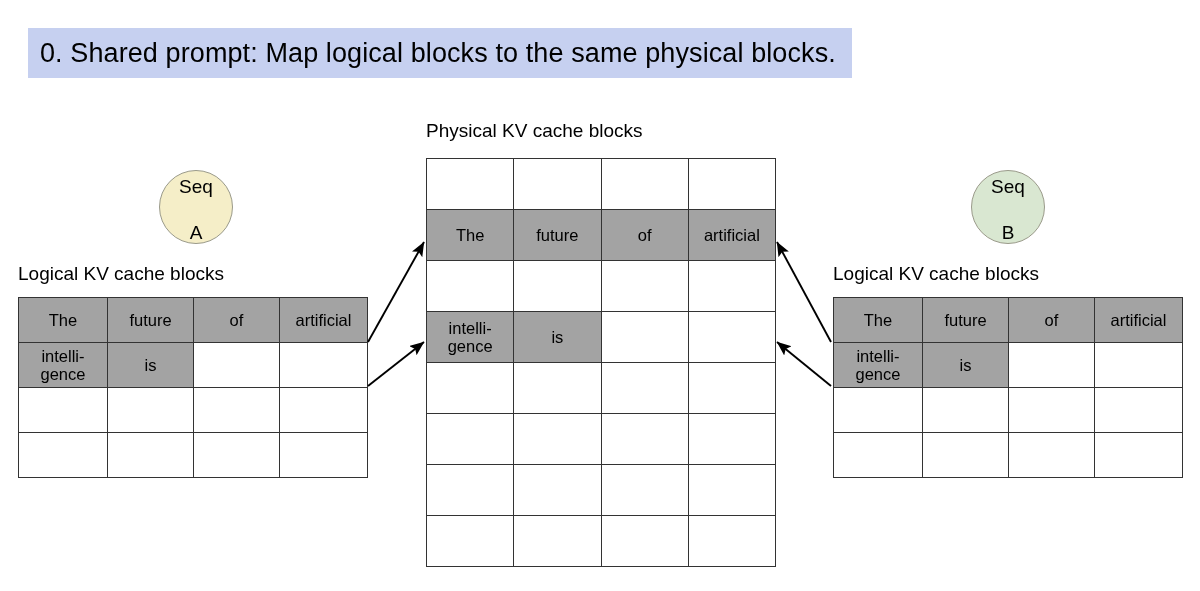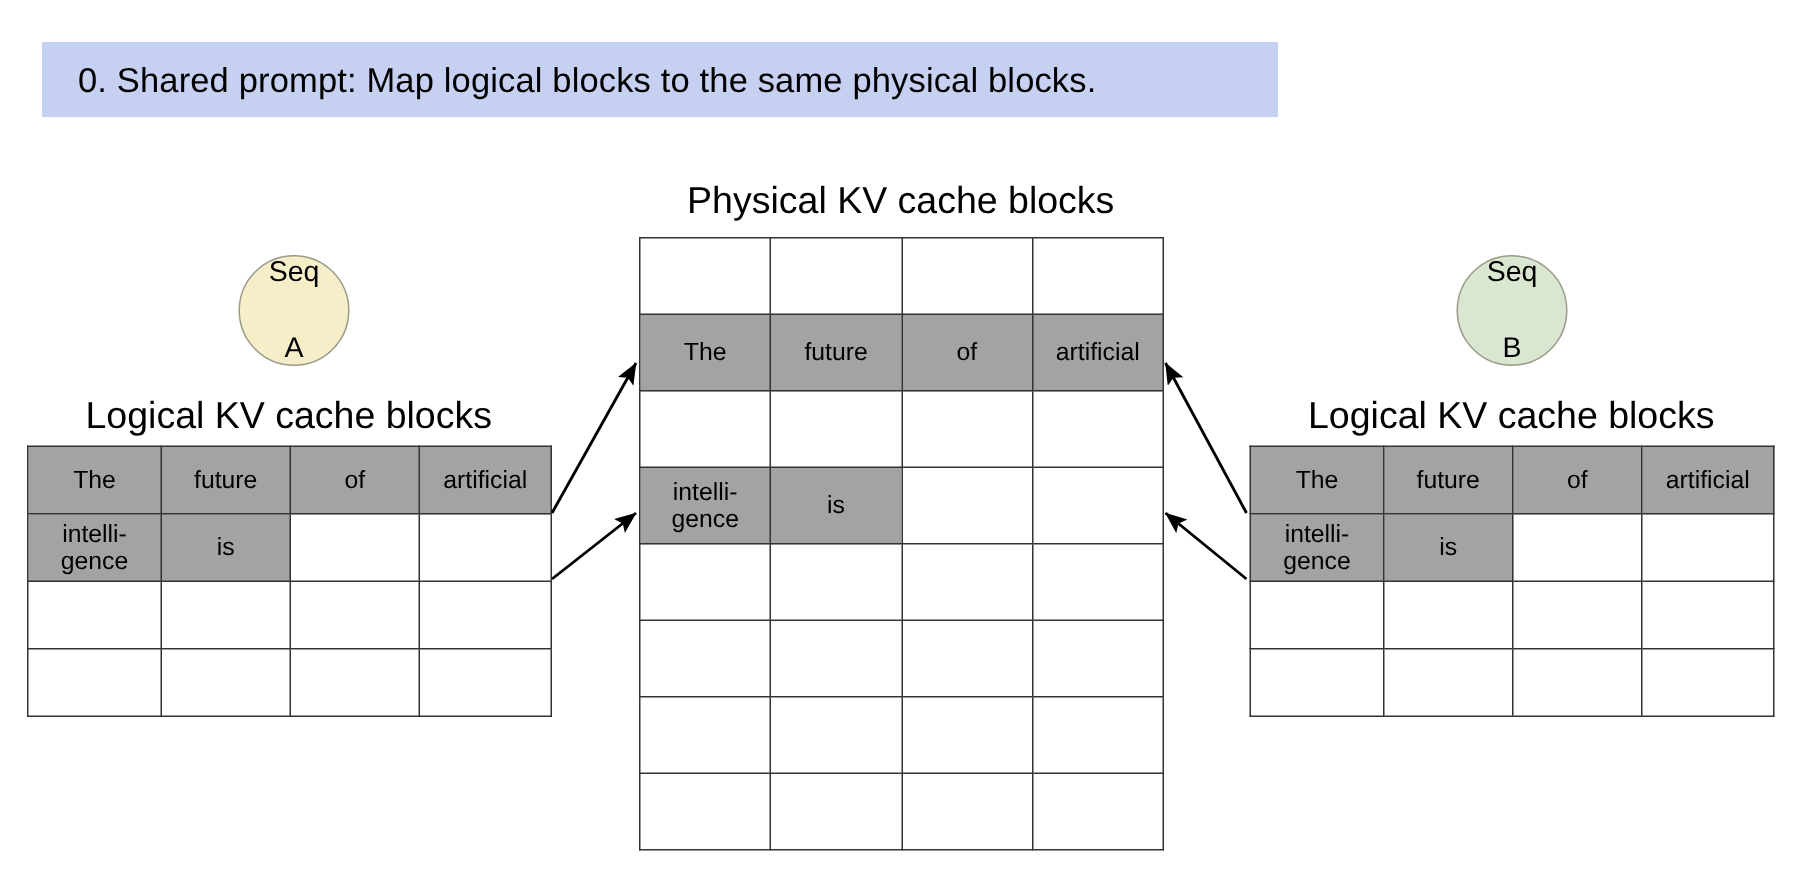--- a/index.html
+++ b/index.html
@@ -13,26 +13,26 @@
   }
   #stage{position:absolute;inset:0;width:1200px;height:591px;}
 
   
   .banner{
     position:absolute;left:28px;top:28px;width:824px;height:50px;
     background:#c6d0f0;
     display:flex;align-items:center;
   }
   .banner-text{
-    font-size:23px;color:#000;padding-left:24px;letter-spacing:.1px;white-space:nowrap;
+    font-size:27px;color:#000;padding-left:12px;letter-spacing:.1px;white-space:nowrap;
   }
 
   
   .caption{
-    position:absolute;font-size:25px;color:#000;white-space:nowrap;text-align:center;
+    position:absolute;font-size:19px;color:#000;white-space:nowrap;text-align:left;
   }
 
   
   .grid{position:absolute;border-collapse:collapse;table-layout:fixed;}
   .grid td{
     border:1.6px solid #333333;
     text-align:center;vertical-align:middle;
     font-size:16.5px;line-height:1.12;
     color:#000;padding:0;
     background:#ffffff;
@@ -49,22 +49,22 @@
 
   
   .physical{width:349px;}
   .physical td{height:50px;}
   .physical col{width:87.25px;}
 
   
   .seq{
     position:absolute;width:72px;height:72px;border-radius:50%;
     border:1.3px solid #9a9a8a;
-    display:flex;flex-direction:column;align-items:center;justify-content:space-between;
-    font-size:19px;line-height:1.12;color:#000;
+    display:flex;flex-direction:column;align-items:center;justify-content:flex-end;
+    font-size:19px;line-height:1.12;color:#000;gap:24px;
   }
   .seq .l1,.seq .l2{display:block;}
 
   
   .arrows{position:absolute;left:0;top:0;width:1200px;height:591px;pointer-events:none;}
 </style>
 </head>
 <body>
 
 <div id="stage">

